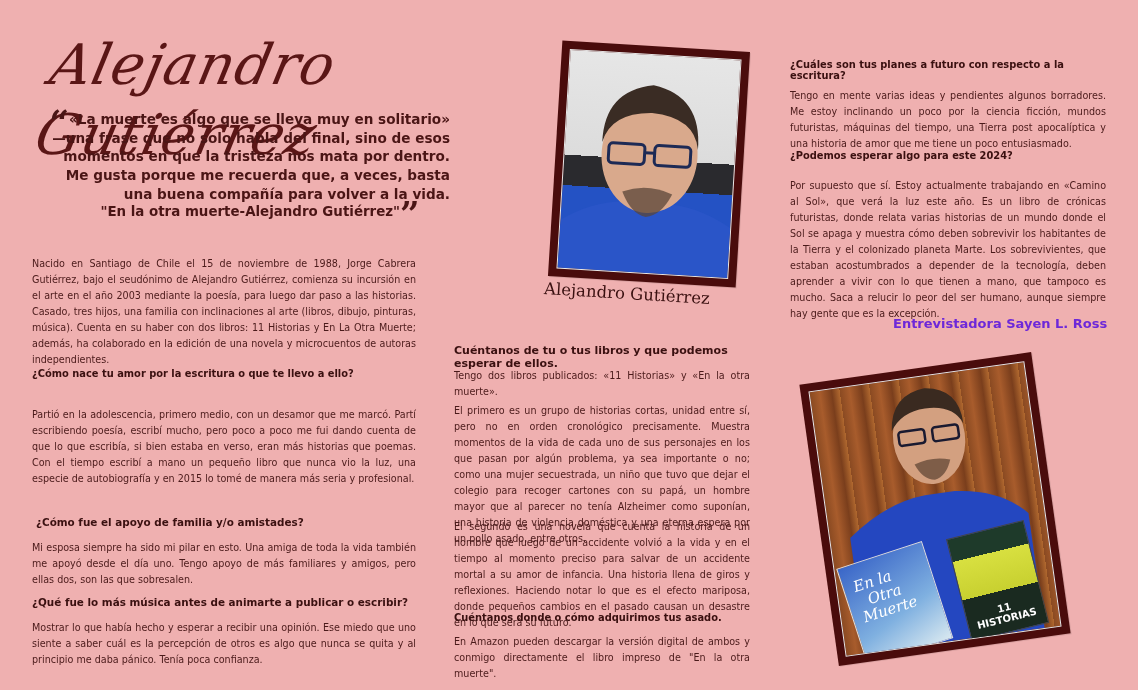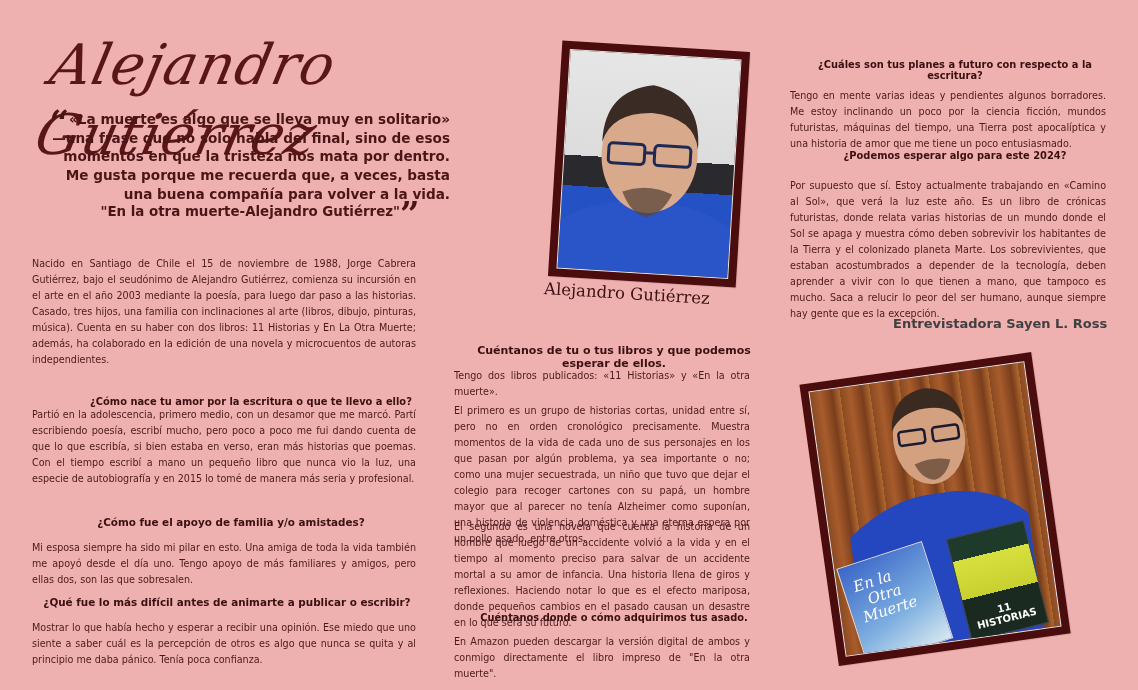--- a/index.html
+++ b/index.html
@@ -15,47 +15,47 @@
     font-size:56px; line-height:70px; color:#5a1616; letter-spacing:1px;
     transform:skewX(-12deg);
   }
   .quote {
     left:40px; top:110px; width:410px;
     text-align:right; font-weight:bold; font-size:13.6px; line-height:18.7px; color:#4a1515;
   }
   .qmark { font-family:"DejaVu Serif", serif; font-size:34px; font-weight:bold; line-height:10px; color:#4a1515; vertical-align:-10px; }
   .quote-src { left:60px; top:204px; width:400px; text-align:center; font-weight:bold; font-size:13.4px; color:#4a1515; }
   .p { font-size:9.6px; line-height:16px; text-align:justify; color:#4a1a1a; }
-  .h { font-size:9.9px; font-weight:bold; color:#3a1010;text-align:center; }
+  .h { font-size:9.9px; font-weight:bold; color:#3a1010; }
   .frame { background:#4a0c0c; padding:8px; box-shadow:1px 1px 0 #d9a0a0; }
   .inner { border:1px solid #e8e8e8; width:100%; height:100%; box-sizing:border-box; overflow:hidden; position:relative; }
   .caption { font-family:"DejaVu Serif", serif; font-size:16.5px; color:#3a1010; }
-  .sign { font-weight:bold; font-size:13px; color:#404040; }
+  .sign { font-weight:bold; font-size:13px; color:#6d28d9; }
 </style>
 </head>
 <body>
 
 <div class="abs title">Alejandro Gutiérrez</div>
 
 <div class="abs quote">
   <span class="qmark">“</span><span>«La muerte es algo que se lleva muy en solitario» —una frase que no solo habla del final, sino de esos momentos en que la tristeza nos mata por dentro. Me gusta porque me recuerda que, a veces, basta una buena compañía para volver a la vida.</span>
 </div>
 <div class="abs quote-src">
   <span>"En la otra muerte-Alejandro Gutiérrez"</span><span class="qmark">”</span>
 </div>
 
 <div class="abs p" style="left:32px; top:256px; width:384px;">Nacido en Santiago de Chile el 15 de noviembre de 1988, Jorge Cabrera Gutiérrez, bajo el seudónimo de Alejandro Gutiérrez, comienza su incursión en el arte en el año 2003 mediante la poesía, para luego dar paso a las historias. Casado, tres hijos, una familia con inclinaciones al arte (libros, dibujo, pinturas, música). Cuenta en su haber con dos libros: 11 Historias y En La Otra Muerte; además, ha colaborado en la edición de una novela y microcuentos de autoras independientes.</div>
 
-<div class="abs h" style="left:32px; top:396px; width:390px;margin-left:24px;">¿Cómo nace tu amor por la escritura o que te llevo a ello?</div>
+<div class="abs h" style="left:32px; top:368px; width:390px;">¿Cómo nace tu amor por la escritura o que te llevo a ello?</div>
 <div class="abs p" style="left:32px; top:407px; width:384px;">Partió en la adolescencia, primero medio, con un desamor que me marcó. Partí escribiendo poesía, escribí mucho, pero poco a poco me fui dando cuenta de que lo que escribía, si bien estaba en verso, eran más historias que poemas. Con el tiempo escribí a mano un pequeño libro que nunca vio la luz, una especie de autobiografía y en 2015 lo tomé de manera más seria y profesional.</div>
 
 <div class="abs h" style="left:36px; top:516px; width:390px; font-size:10.4px;">¿Cómo fue el apoyo de familia y/o amistades?</div>
 <div class="abs p" style="left:32px; top:540px; width:384px;">Mi esposa siempre ha sido mi pilar en esto. Una amiga de toda la vida también me apoyó desde el día uno. Tengo apoyo de más familiares y amigos, pero ellas dos, son las que sobresalen.</div>
 
-<div class="abs h" style="left:32px; top:596px; width:390px; font-size:10.4px;">¿Qué fue lo más difícil antes de animarte a publicar o escribir?</div>
+<div class="abs h" style="left:32px; top:596px; width:390px; font-size:10.4px;">¿Qué fue lo más música antes de animarte a publicar o escribir?</div>
 <div class="abs p" style="left:32px; top:620px; width:384px;">Mostrar lo que había hecho y esperar a recibir una opinión. Ese miedo que uno siente a saber cuál es la percepción de otros es algo que nunca se quita y al principio me daba pánico. Tenía poca confianza.</div>
 
 <div class="abs frame" style="left:555px; top:46px; width:172px; height:220px; transform:rotate(3.5deg);">
   <div class="inner" style="background:linear-gradient(#e6e6e6 0%, #dcdcdc 48%, #2a2a2e 48%, #2a2a2e 62%, #2452c4 62%);">
     <svg width="170" height="218" viewBox="0 0 170 218">
       <path d="M0 218 L0 170 Q30 150 60 148 L110 148 Q140 150 170 168 L170 218 Z" fill="#2a55c8"></path>
       <ellipse cx="85" cy="100" rx="48" ry="58" fill="#d9a98c"></ellipse>
       <path d="M37 90 Q36 38 85 30 Q134 38 133 92 Q128 60 85 58 Q44 60 37 90 Z" fill="#3a2c24"></path>
       <rect x="44" y="90" width="36" height="20" rx="4" fill="none" stroke="#1d2a55" stroke-width="3"></rect>
       <rect x="90" y="90" width="36" height="20" rx="4" fill="none" stroke="#1d2a55" stroke-width="3"></rect>

